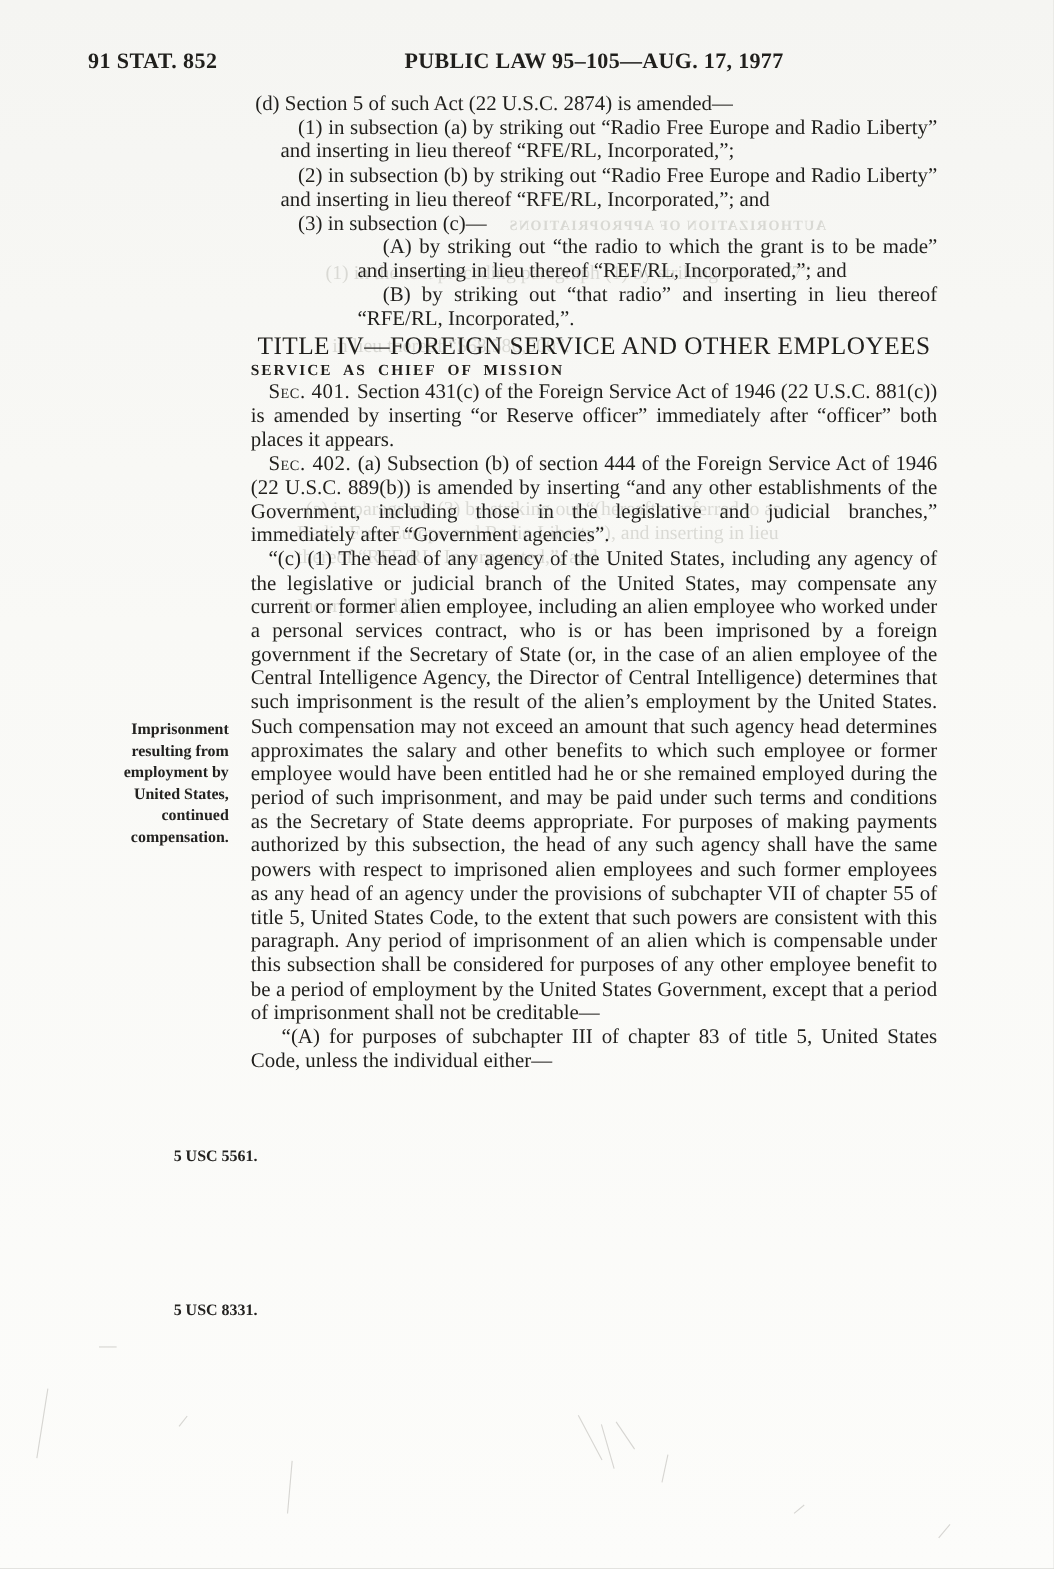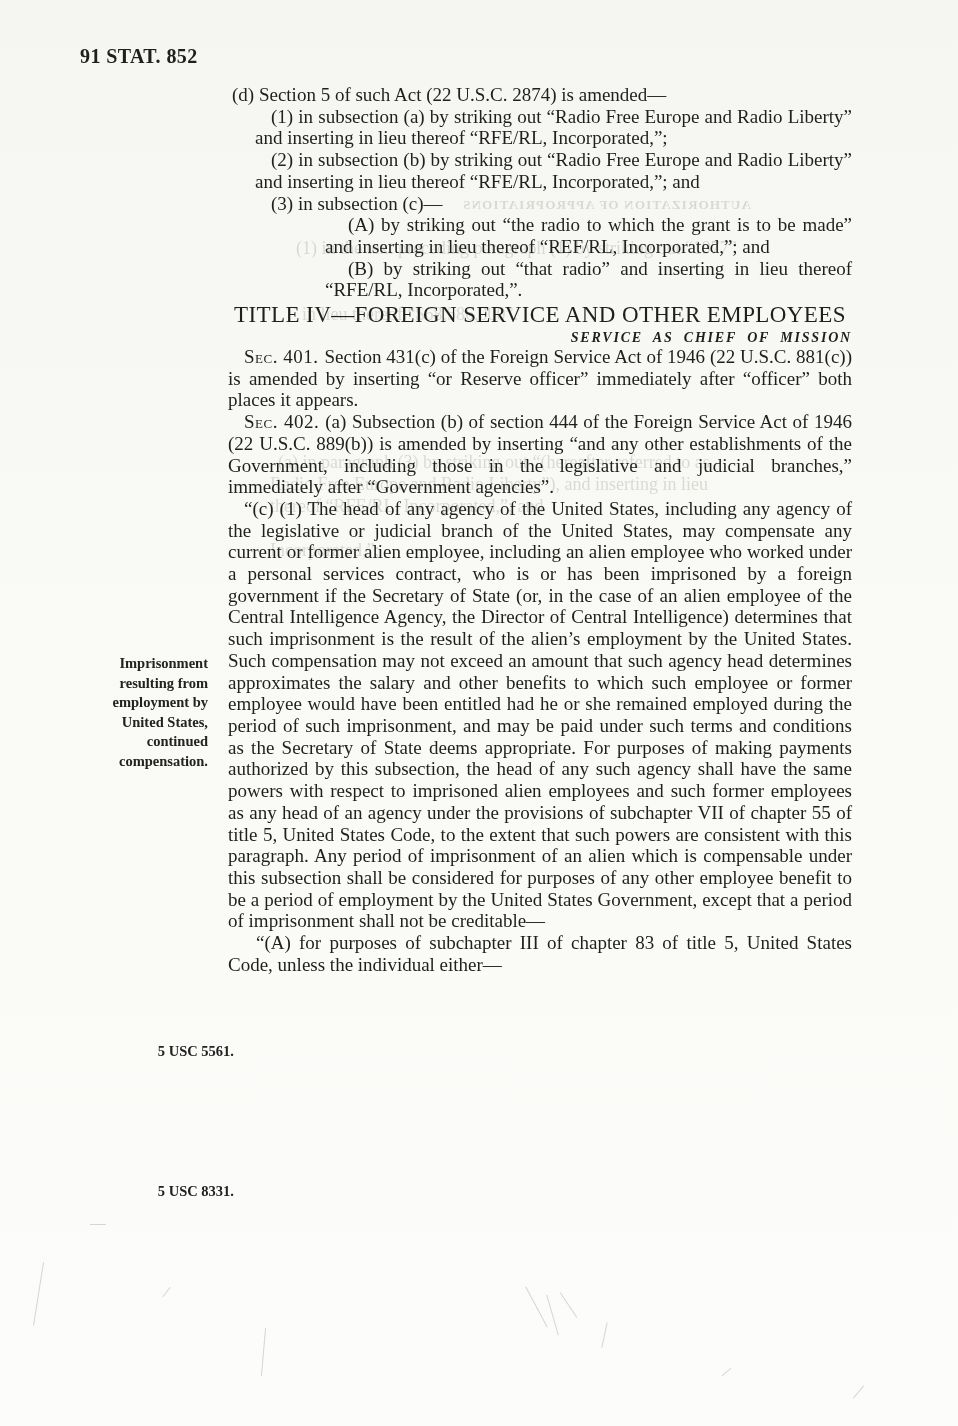--- a/index.html
+++ b/index.html
@@ -13,21 +13,21 @@
   .hdr-stat{position:absolute;top:45px;left:80px;font-size:20px;font-weight:bold;letter-spacing:.4px;}
   .hdr-law{position:absolute;top:45px;left:228px;width:624px;text-align:center;font-size:20px;font-weight:bold;letter-spacing:.3px;}
   
   .main{position:absolute;top:84px;left:228px;width:624px;font-size:19px;line-height:21.7px;text-align:justify;}
   .main p{margin:0;padding:0;}
   .amend{margin-left:27px;}
   .amend .intro{text-indent:-23px;}
   .amend .num{text-indent:16px;}
   .amend .sub{margin-left:70px;text-indent:23px;}
   .title{font-size:23px;font-weight:normal;text-align:center;letter-spacing:.4px;margin:21px 0 0;line-height:28px;text-indent:0;}
-  .subhead{font-size:14px;font-weight:bold;text-align:right;letter-spacing:1.8px;word-spacing:5px;margin:17px 0 13px;line-height:17px;text-indent:0;font-style:italic;}
+  .subhead{font-size:14px;font-weight:bold;text-align:left;letter-spacing:1.8px;word-spacing:5px;margin:17px 0 13px;line-height:17px;text-indent:0;}
   .mainp{text-indent:16px;}
   .quoteA{margin-left:44px;text-indent:28px;}
   .sc{font-variant:small-caps;letter-spacing:.5px;margin-right:6px;}
   
   .note{position:absolute;left:84px;width:124px;font-size:14.5px;line-height:19.6px;font-weight:bold;color:#232220;text-align:right;}
   .n1{top:654px;}
   .n2{top:1042px;width:150px;}
   .n3{top:1182px;width:150px;}
   
   .ghost{position:absolute;color:#bcbcb5;opacity:.5;filter:blur(.7px);font-size:18px;white-space:nowrap;}
@@ -42,20 +42,21 @@
 
   <span class="ghost mirror" style="top:197px;left:462px;font-size:13px;letter-spacing:1.2px;font-weight:bold;">AUTHORIZATION OF APPROPRIATIONS</span>
   <span class="ghost" style="top:238px;left:296px;">(1) in the text preceding paragraph (1) by striking out “1977”</span>
   <span class="ghost" style="top:304px;left:302px;">in lieu thereof “$68,586,000”.</span>
   <span class="ghost" style="top:452px;left:278px;">(a) in paragraph (3) by striking out “(hereafter referred to as</span>
   <span class="ghost" style="top:474px;left:270px;">Radio Free Europe and Radio Liberty”), and inserting in lieu</span>
   <span class="ghost" style="top:496px;left:270px;">thereof “RFE/RL, Incorporated,”; and</span>
   <span class="ghost" style="top:540px;left:270px;">Incorporated,”;</span>
 
   <div class="hdr-stat">91 STAT. 852</div>
+  <div class="hdr-law">PUBLIC LAW 95–105—AUG. 17, 1977</div>
 
   <div class="main">
 
     <div class="amend">
       <p class="intro">(d) Section 5 of such Act (22 U.S.C. 2874) is amended—</p>
       <p class="num">(1) in subsection (a) by striking out “Radio Free Europe and Radio Liberty” and inserting in lieu thereof “RFE/RL, Incorporated,”;</p>
       <p class="num">(2) in subsection (b) by striking out “Radio Free Europe and Radio Liberty” and inserting in lieu thereof “RFE/RL, Incorporated,”; and</p>
       <p class="num">(3) in subsection (c)—</p>
       <p class="sub">(A) by striking out “the radio to which the grant is to be made” and inserting in lieu thereof “REF/RL, Incorporated,”; and</p>
       <p class="sub">(B) by striking out “that radio” and inserting in lieu thereof “RFE/RL, Incorporated,”.</p>

